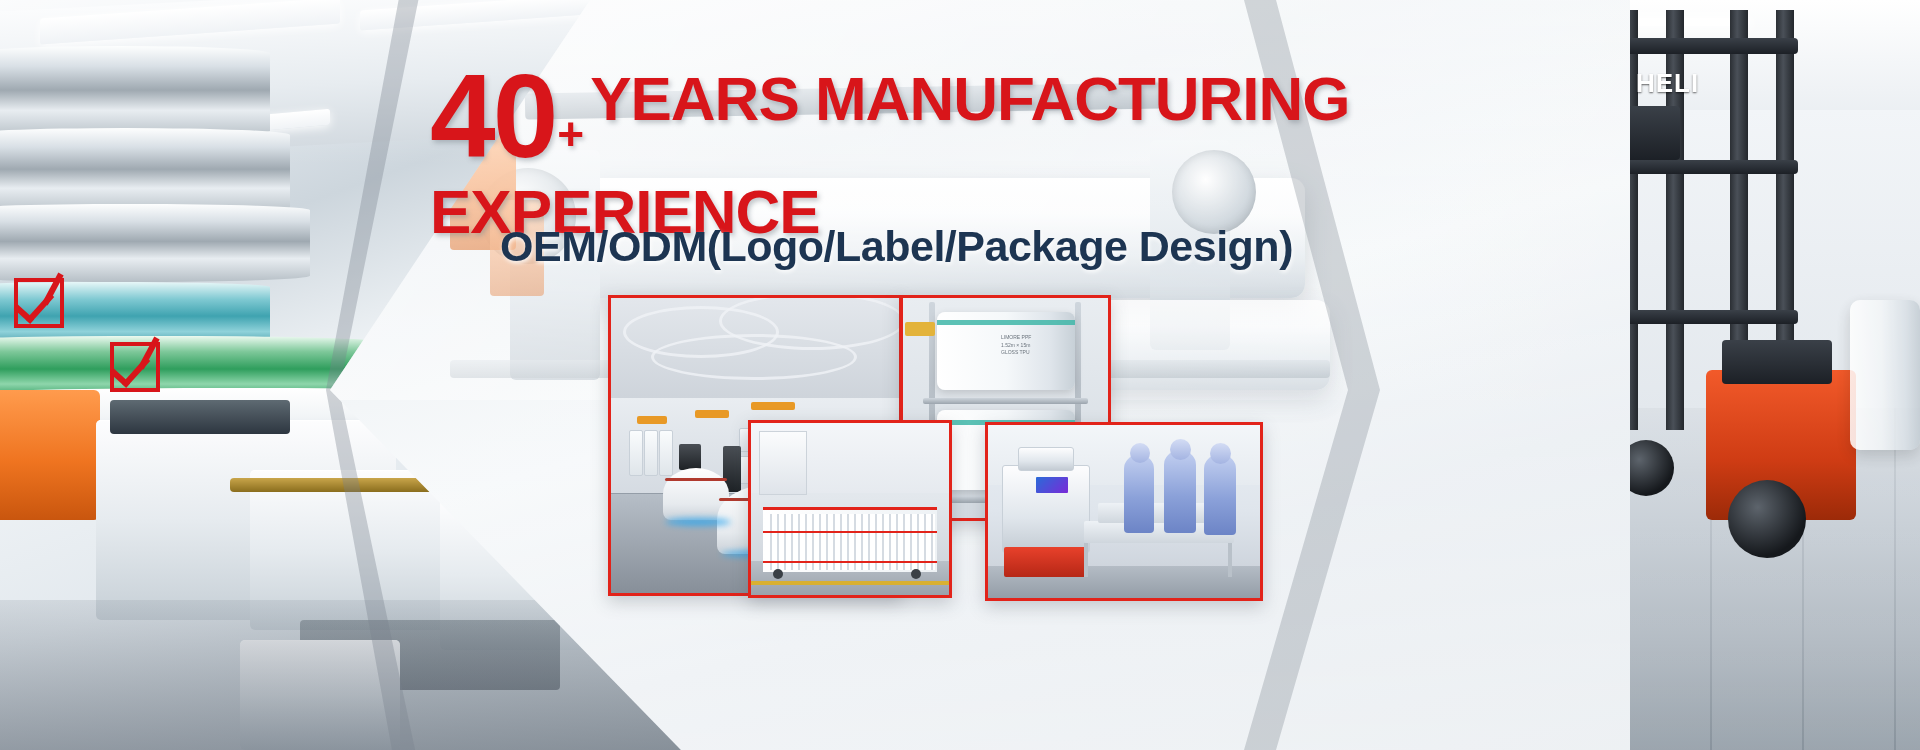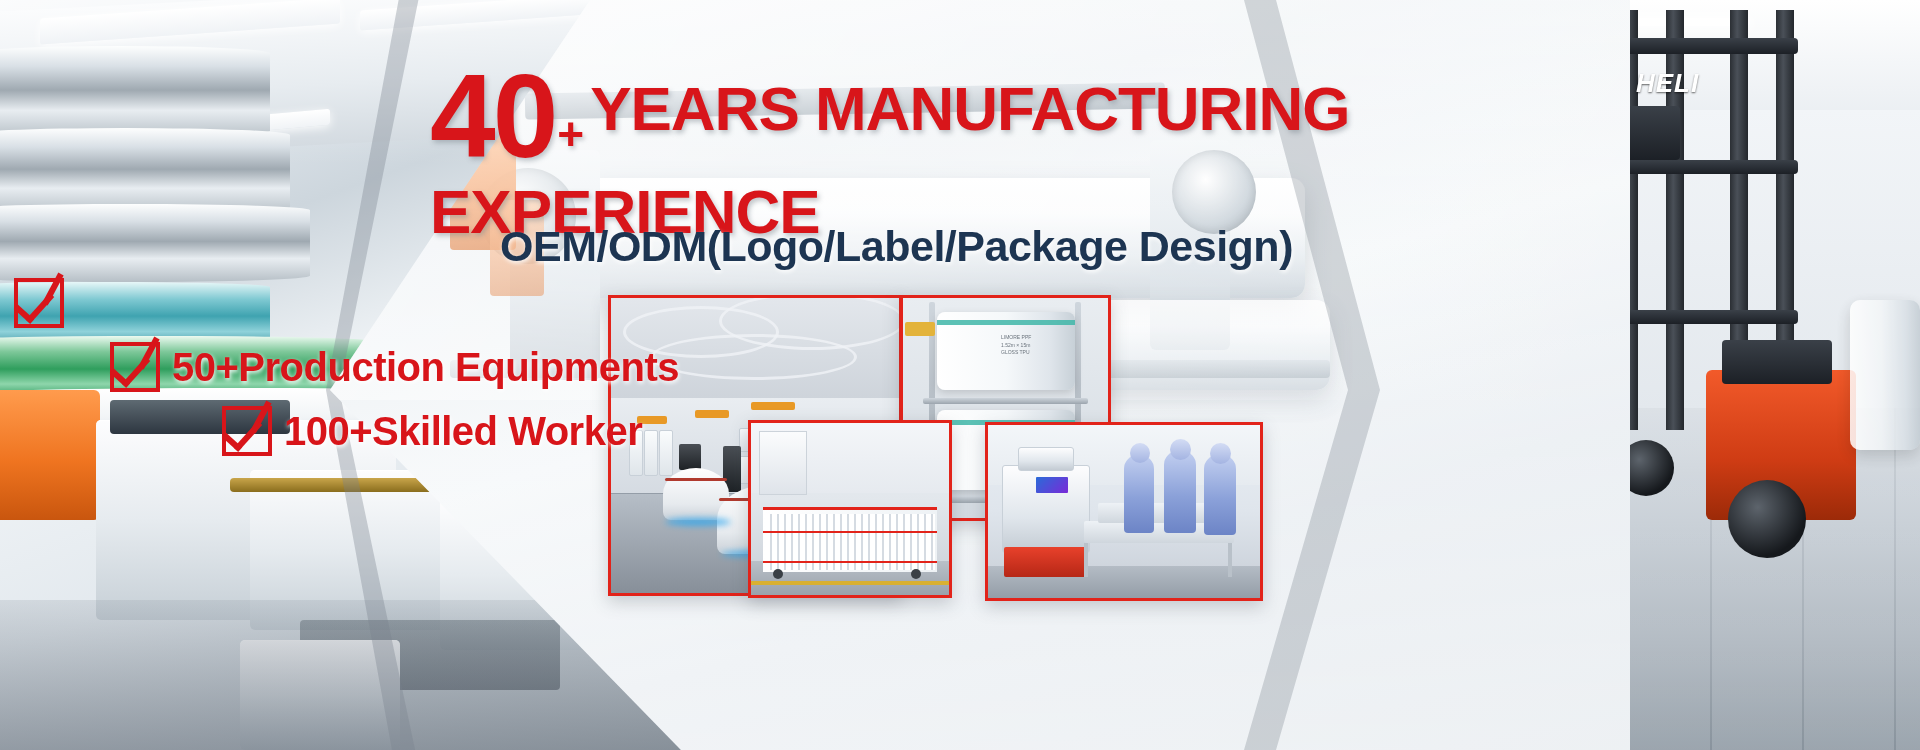--- a/index.html
+++ b/index.html
@@ -58,21 +58,21 @@
     background:repeating-linear-gradient(90deg,rgba(255,255,255,.12) 0 90px,rgba(0,0,0,.04) 90px 92px);}
   .pr-roll{position:absolute;border-radius:10px;
     background:linear-gradient(90deg,#ffffff,#f3f6f8 45%,#d9e0e6 80%,#c3ccd3);
     box-shadow:0 6px 16px rgba(0,0,0,.18);}
   .pr-roll-band{position:absolute;height:10px;background:#3fb6a8;opacity:.85;}
   .pr-shelfroll{position:absolute;width:14px;border-radius:6px;
     background:linear-gradient(90deg,#ffffff,#e7ecf0);border:1px solid #dfe4e9;}
   .pr-shelfroll i{position:absolute;left:0;width:100%;height:4px;background:#e05a3c;opacity:.8;}
 
   
-  .fl{position:absolute;font-style:italic;}
+  .fl{position:absolute;}
   .fl-mast{background:linear-gradient(90deg,#2b2f34,#4a5058 40%,#23272c);}
   .fl-body{background:linear-gradient(180deg,#f25a2a,#cf3c14 60%,#9c2a08);border-radius:6px;}
   .fl-dark{background:linear-gradient(180deg,#3a4048,#1c2026);border-radius:4px;}
   .fl-wheel{background:radial-gradient(circle at 38% 35%,#5d646c,#15181c 70%);border-radius:50%;}
   .fl-label{position:absolute;color:#fff;font-weight:700;letter-spacing:1px;}
 
   
   .worker{position:absolute;}
   .w-body{background:linear-gradient(180deg,#b9c8ee,#8fa4dd 45%,#6f86c9);border-radius:30px 30px 14px 14px;}
   .w-head{background:linear-gradient(180deg,#cdd8f3,#9fb0e0);border-radius:50% 50% 44% 44%;}
@@ -114,21 +114,21 @@
   .hl-row{display:flex;align-items:flex-start;}
   .hl-20{
     font-size:118px;line-height:.92;font-weight:900;color:#d8151a;
     font-family:"Liberation Sans","DejaVu Sans",sans-serif;
     letter-spacing:-3px;
     text-shadow:2px 3px 5px rgba(120,130,140,.45);
   }
   .hl-plus{font-size:46px;font-weight:900;color:#d8151a;line-height:1;
     align-self:flex-end;margin:0 6px 14px 2px;
     text-shadow:2px 3px 4px rgba(120,130,140,.4);}
-  .hl-words{margin-top:16px;}
+  .hl-words{margin-top:6px;}
   .hl-l1,.hl-l2{
     font-size:62px;line-height:1.0;font-weight:900;color:#d8151a;
     letter-spacing:-1px;white-space:nowrap;
     text-shadow:2px 3px 5px rgba(120,130,140,.45);
   }
   .hl-l2{margin-top:10px;}
 
   .subtitle{
     position:absolute;left:500px;top:222px;
     font-size:43px;font-weight:700;color:#1d3552;letter-spacing:-.5px;
@@ -454,21 +454,16 @@
   </div>
 
   <div class="subtitle">OEM/ODM(Logo/Label/Package Design)</div>
 
   <div class="checklist">
     <div class="check-item i1">
       <span class="cb"></span>
     </div>
     <div class="check-item i2">
       <span class="cb"></span>
-      <span class="ck-text">50+Production Equipments</span>
-    </div>
-    <div class="check-item i3">
-      <span class="cb"></span>
-      <span class="ck-text">100+Skilled Worker</span>
     </div>
   </div>
 
 </div>
 
 </body></html>

